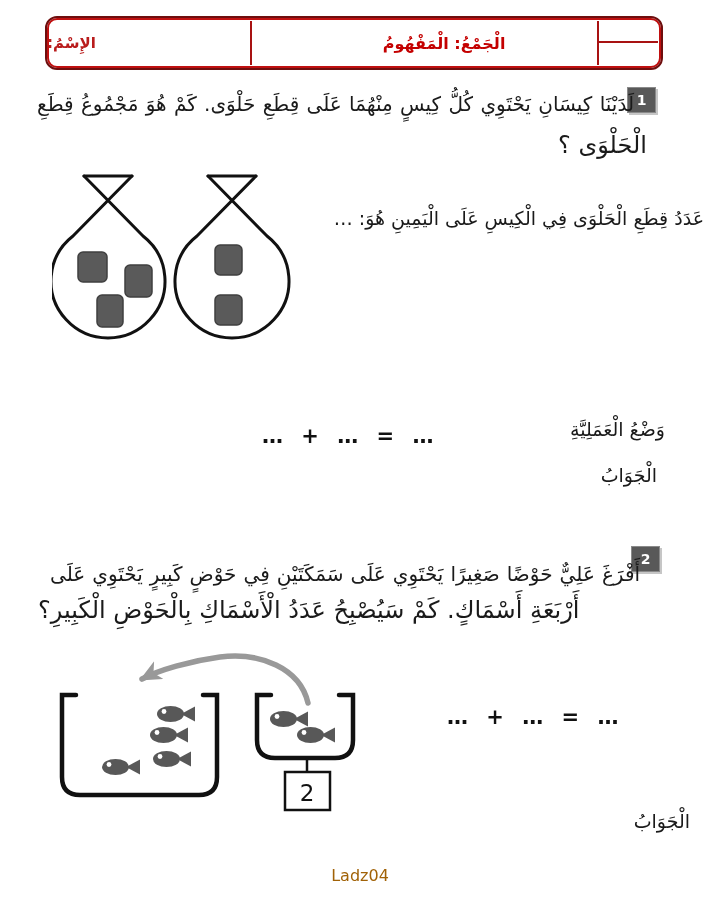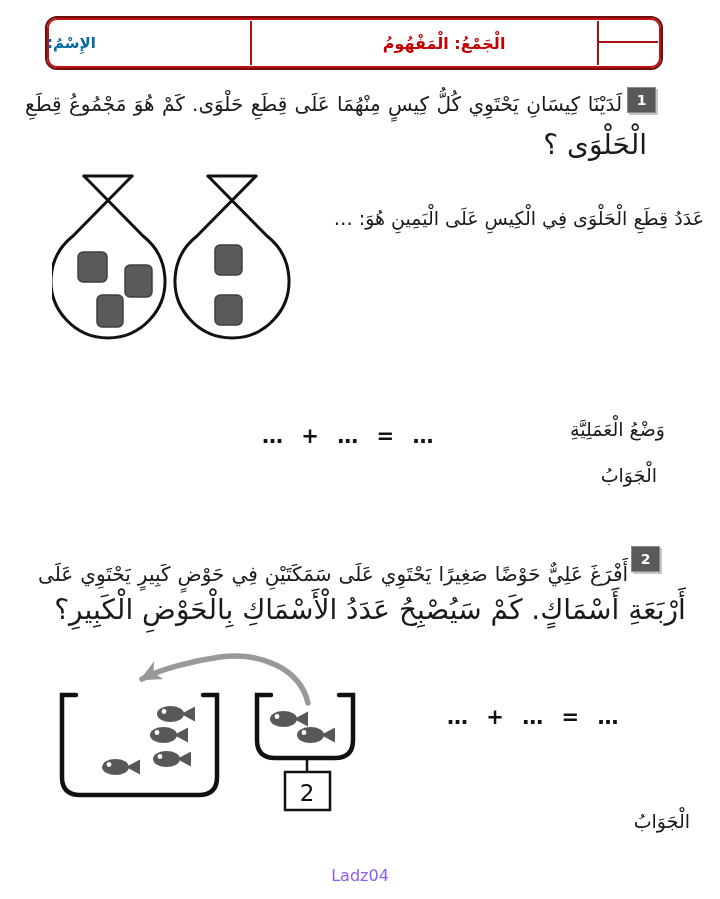--- a/index.html
+++ b/index.html
@@ -18,40 +18,40 @@
   .hdr-v2 { position:absolute; left:550px; top:3px; bottom:3px; width:2px; background:#a81212; }
   .hdr-h  { position:absolute; left:552px; right:3px; top:23px; height:2px; background:#a81212; }
   .header-title {
     position:absolute; left:205px; top:0; width:384px; height:100%;
     display:flex; align-items:center; justify-content:center;
     direction:rtl; color:#c40000; font-weight:bold; font-size:16px;
   }
   .name-cell {
     position:absolute; left:0; top:0; width:199px; height:100%;
     display:flex; align-items:center; justify-content:flex-end;
-    direction:rtl; color:#0369a1; font-weight:bold; font-size:15px;
+    direction:rtl; color:#b91c1c; font-weight:bold; font-size:15px;
   }
   
   .badge {
     position:absolute; width:27px; height:24px; background:#595959;
     border:1px solid #8a8a8a; box-shadow:2px 2px 0 #c6c6c6;
     color:#ffffff; font-weight:bold; font-size:14px;
     display:flex; align-items:center; justify-content:center;
   }
   .badge-1 { left:627px; top:87px; }
   .badge-2 { left:631px; top:546px; }
   
   .ar { direction:rtl; unicode-bidi:embed; }
   .q-line-just {
     position:absolute; font-size:20px; line-height:42px;
-    text-align:justify; text-align-last:justify;
+    text-align:justify; text-align-last:justify;margin-left:12px;
   }
   .q1-line1 { left:25px; top:83px;  width:597px; }
   .q2-line1 { left:38px; top:553px; width:590px; }
-  .q-line-right { position:absolute; font-size:28px; line-height:42px; text-align:center; }
+  .q-line-right { position:absolute; font-size:24px; line-height:42px; text-align:left; }
   .q1-line2 { right:73px; top:124px; }
   .q2-line2 { left:38px; top:589px; width:664px; }
   
   .candy-lines {
     position:absolute; right:16px; top:193px; width:374px;
     direction:rtl; text-align:right; font-size:19px;
   }
   .candy-lines > div { height:51px; line-height:51px; }
   
   .op-label  { position:absolute; right:55px; top:382px; font-size:19px; direction:rtl;margin-top:36px; }
@@ -63,21 +63,21 @@
     word-spacing:9px; letter-spacing:1px; white-space:nowrap;
   }
   .eq-1 { left:262px; top:424px; }
   .eq-2 { left:447px; top:705px; }
   
   .bags-figure  { position:absolute; left:52px; top:170px; }
   .tanks-figure { position:absolute; left:45px; top:648px; }
   
   .footer {
     position:absolute; left:0; top:866px; width:100%;
-    text-align:center; color:#8b5cf6; font-size:16px;
+    text-align:center; color:#a16207; font-size:16px;
   }
 </style>
 </head>
 <body>
 
 <div class="page">
 
   <div class="header-box">
     <div class="hdr-v1"></div>
     <div class="hdr-v2"></div>

